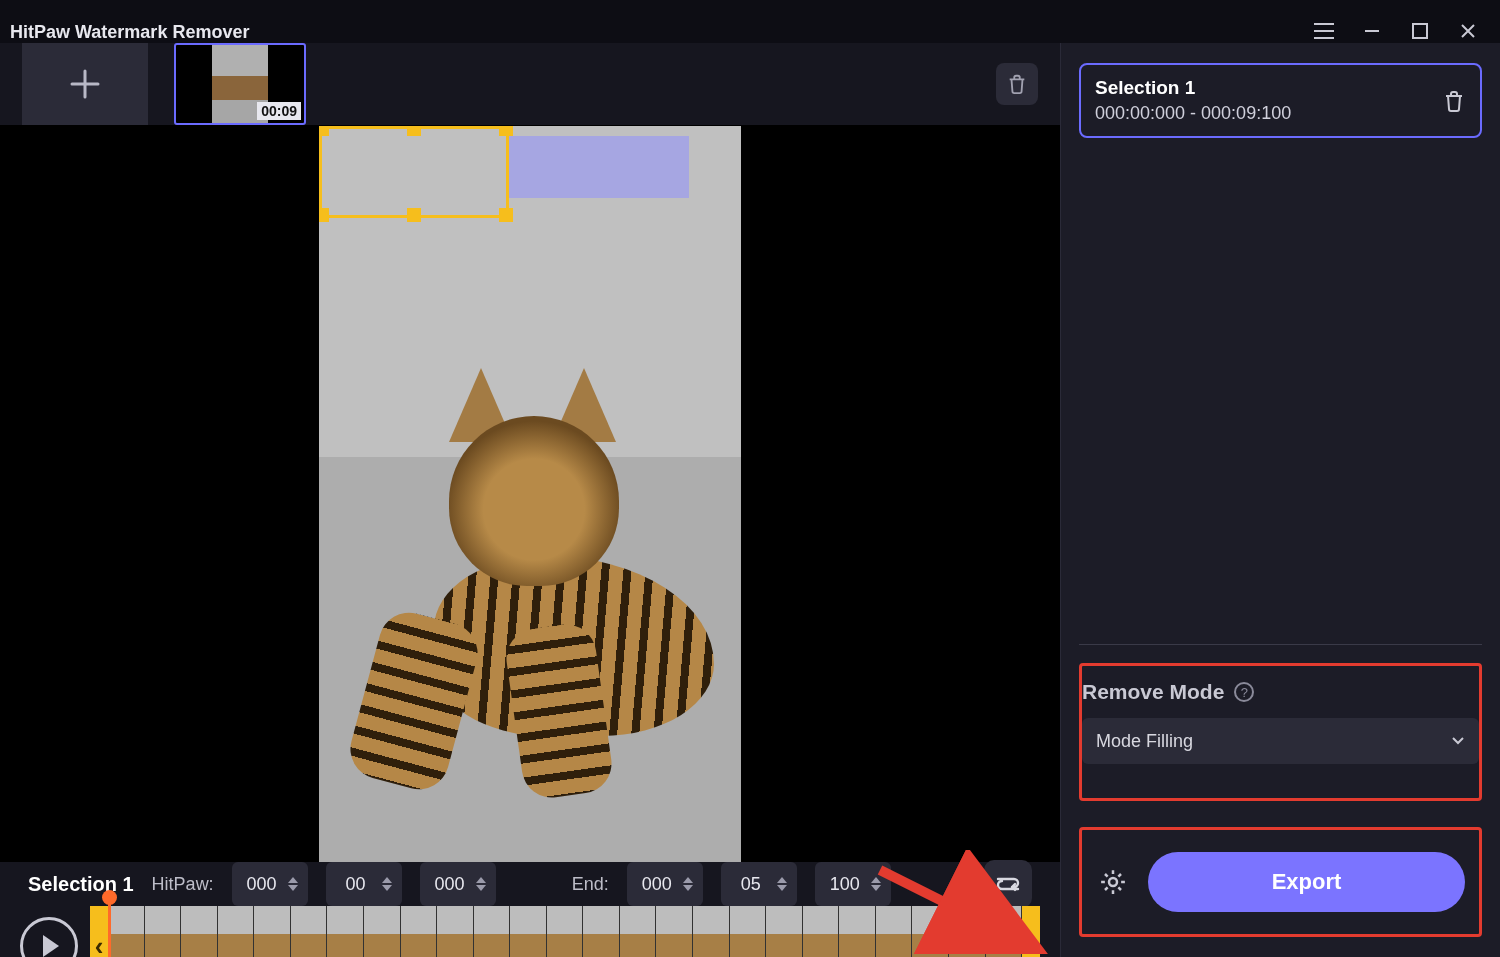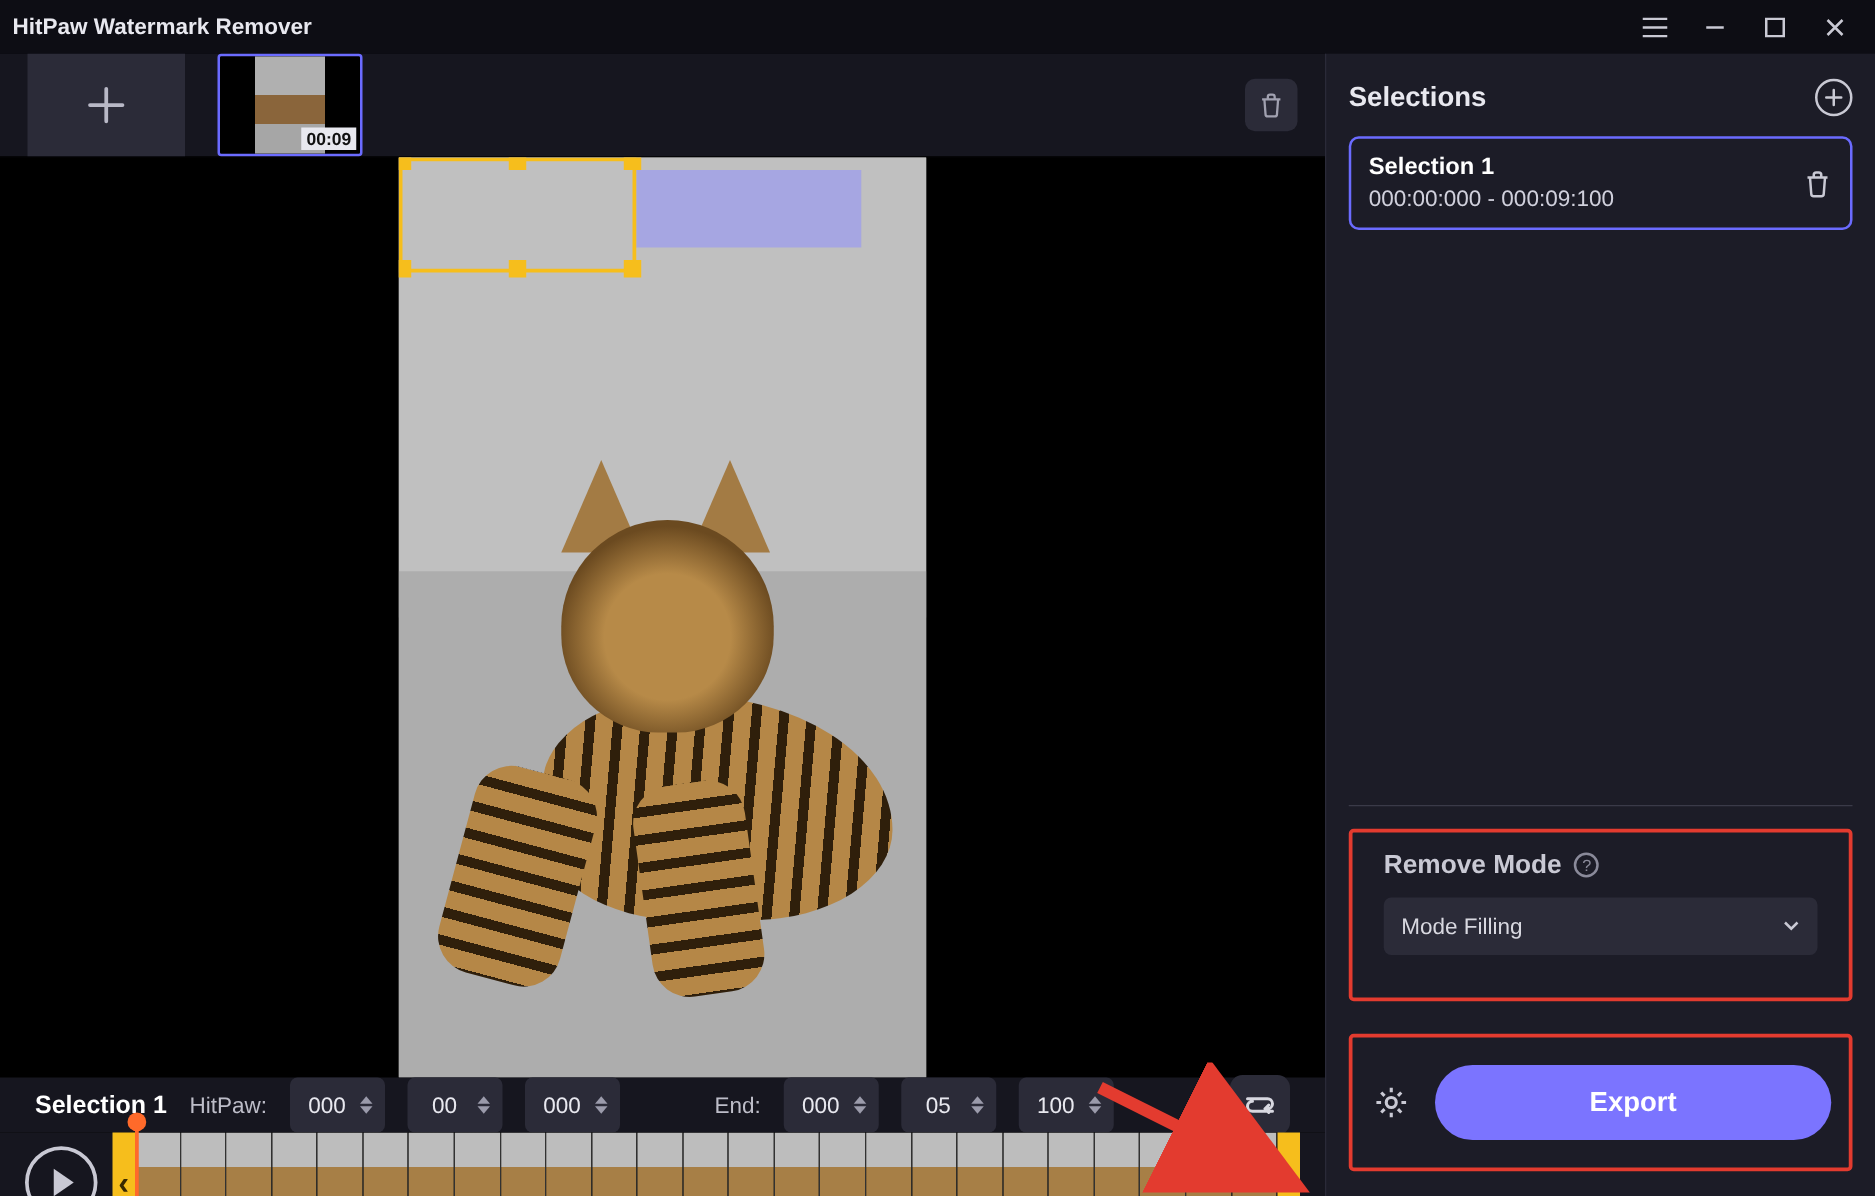--- a/index.html
+++ b/index.html
@@ -1,30 +1,30 @@
 <!DOCTYPE html>
 <html><head>
 <meta charset="utf-8">
 <style>
   * { box-sizing: border-box; margin: 0; padding: 0; }
   html, body { width: 1500px; height: 957px; overflow: hidden; background:#000; font-family: "Segoe UI", Arial, sans-serif; color:#c9c9d4; }
   .app { width:1500px; height:957px; background:#16161f; display:flex; flex-direction:column; }
   
-  .titlebar { height:43px; background:#0d0d14; display:flex; align-items:center; padding:0 10px; justify-content:space-between; }
+  .titlebar { height:43px; background:#0d0d14; display:flex; align-items:flex-end; padding:0 10px; justify-content:space-between; }
   .titlebar .title { font-size:18px; color:#e8e8ef; font-weight:600; }
   .titlebar .win-ctrls { display:flex; align-items:center; gap:24px; padding-right:10px; }
   .win-btn { width:24px; height:24px; display:flex; align-items:center; justify-content:center; color:#c9c9d4; }
   
   .content { flex:1; display:flex; min-height:0; }
   .left { flex:1; display:flex; flex-direction:column; min-width:0; background:#000; }
   .right { width:440px; background:#1c1c27; border-left:1px solid #2a2a38; display:flex; flex-direction:column; padding:20px 18px 20px 18px; }
   
   .thumbbar { height:98px; background:#16161f; display:flex; align-items:center; gap:26px; padding:0 22px; border-bottom:1px solid #000; position:relative; }
   .add-tile { width:126px; height:82px; background:#2b2b38; display:flex; align-items:center; justify-content:center; color:#b8b8c6; }
-  .clip-thumb { width:116px; height:82px; border:2px solid #6b6bff; border-radius:3px; position:relative; background:#000; overflow:hidden; display:flex; align-items:center; justify-content:center; }
+  .clip-thumb { width:132px; height:82px; border:2px solid #6b6bff; border-radius:3px; position:relative; background:#000; overflow:hidden; display:flex; align-items:center; justify-content:center; }
   .clip-thumb .img { width:56px; height:78px; background:linear-gradient(#b0b0b0 0 40%, #8a653b 40% 70%, #a6a6a6 70% 100%); }
   .clip-thumb .dur { position:absolute; right:3px; bottom:3px; background:#e8e8ef; color:#111; font-size:14px; padding:1px 4px; font-weight:600; }
   .trash-top { position:absolute; right:22px; top:50%; transform:translateY(-50%); width:42px; height:42px; background:#2b2b38; border-radius:8px; display:flex; align-items:center; justify-content:center; color:#a1a1b0; }
   
   .preview { flex:1; background:#000; position:relative; display:flex; align-items:center; justify-content:center; }
   .video-frame { width:422px; height:736px; background:linear-gradient(#aeaeae 0 32%, #aeaeae 32% 100%); position:relative; overflow:hidden; }
   
   .cushion { position:absolute; inset:0; background:#b3b3b3; }
   .couch-back { position:absolute; top:0; left:0; right:0; height:50%; background:#c0c0c0; }
   .couch-seat { position:absolute; bottom:0; left:0; right:0; height:55%; background:#adadad; }
@@ -63,21 +63,21 @@
   .playhead::before { content:""; position:absolute; left:-6px; top:-2px; width:15px; height:15px; background:#ff6a2a; border-radius:50%; }
   .annot-arrow { position:absolute; pointer-events:none; }
   
   .right .sec-head { display:flex; align-items:center; justify-content:space-between; margin-bottom:16px; }
   .right .sec-head h3 { font-size:22px; color:#e8e8ef; font-weight:700; }
   .addcircle { width:30px; height:30px; border:2px solid #c9c9d4; border-radius:50%; display:flex; align-items:center; justify-content:center; color:#c9c9d4; }
   .sel-card { border:2px solid #6b6bff; border-radius:8px; padding:12px 14px; display:flex; justify-content:space-between; align-items:center; }
   .sel-card .txt .nm { color:#fff; font-weight:700; font-size:19px; }
   .sel-card .txt .rng { color:#d0d0dc; font-size:18px; margin-top:4px; }
   .divider { height:1px; background:#3a3a48; margin:24px 0 18px; }
-  .mode-box { border:3px solid #e33b2f; border-radius:4px; padding:14px 25px 16px; margin-top:auto;text-align:right; }
+  .mode-box { border:3px solid #e33b2f; border-radius:4px; padding:14px 0 16px; margin-top:auto;text-align:right; }
   .mode-head { display:flex; align-items:center; gap:10px; margin-bottom:14px; }
   .mode-head h4 { font-size:21px; color:#c9c9d4; font-weight:700; }
   .help { width:20px; height:20px; border:2px solid #8a8a9a; border-radius:50%; display:flex; align-items:center; justify-content:center; font-size:13px; color:#8a8a9a; }
   .select { background:#2b2b38; border-radius:6px; height:46px; display:flex; align-items:center; justify-content:space-between; padding:0 14px; color:#d8d8e0; font-size:18px; margin-bottom:18px; }
   .slider-row { display:flex; align-items:center; gap:14px; }
   .slider { flex:1; height:4px; background:#3b3b4a; position:relative; border-radius:2px; }
   .slider .fill { position:absolute; left:0; top:0; height:4px; background:#6b6bff; border-radius:2px; }
   .slider .knob { position:absolute; top:-6px; width:16px; height:16px; background:#d8d8e8; border-radius:50%; }
   .pct-box { background:#2b2b38; border-radius:6px; height:38px; display:flex; align-items:center; padding:0 10px 0 14px; gap:8px; color:#e8e8ef; font-size:17px; }
   .export-box { border:3px solid #e33b2f; border-radius:4px; margin-top:26px; padding:22px 14px; display:flex; align-items:center; gap:18px; }
@@ -258,28 +258,20 @@
               <marker id="ah" markerWidth="14" markerHeight="14" refX="10" refY="6" orient="auto">
                 <path d="M0 0 L12 6 L0 12 Z" fill="#e33b2f"></path>
               </marker>
             </defs>
           <path d="M10 20 L160 95" stroke="#e33b2f" stroke-width="10" marker-end="url(#ah)"></path>
         </svg>
       </div>
     </div>
 
     <div class="right">
-      <div class="sec-head">
-        <h3>Selections</h3>
-        <div class="addcircle">
-          <svg width="16" height="16" viewBox="0 0 16 16">
-              <path d="M8 2v12M2 8h12" stroke="#c9c9d4" stroke-width="2" stroke-linecap="round"></path>
-            </svg>
-        </div>
-      </div>
       <div class="sel-card">
         <div class="txt">
           <div class="nm">Selection 1</div>
           <div class="rng">000:00:000 - 000:09:100</div>
         </div>
         <div>
           <svg width="24" height="24" viewBox="0 0 24 24" fill="none" stroke="#c9c9d4" stroke-width="2">
               <path d="M4 7h16M9 7V5a2 2 0 0 1 2-2h2a2 2 0 0 1 2 2v2M6 7l1 13a2 2 0 0 0 2 2h6a2 2 0 0 0 2-2l1-13"></path>
             </svg>
         </div>

